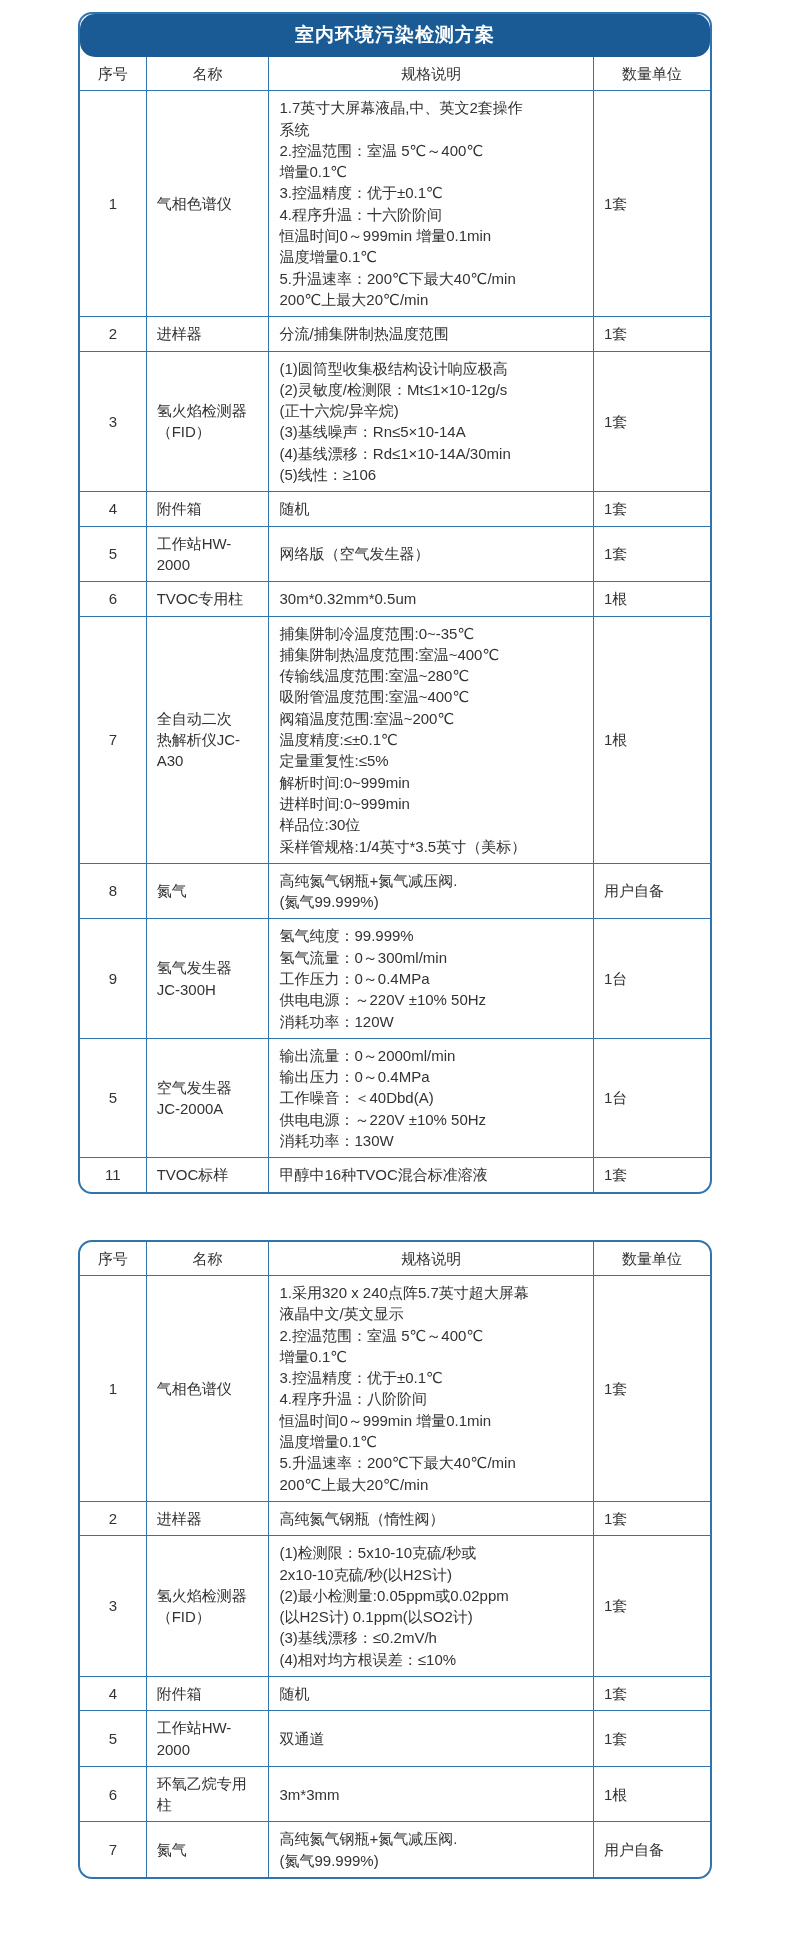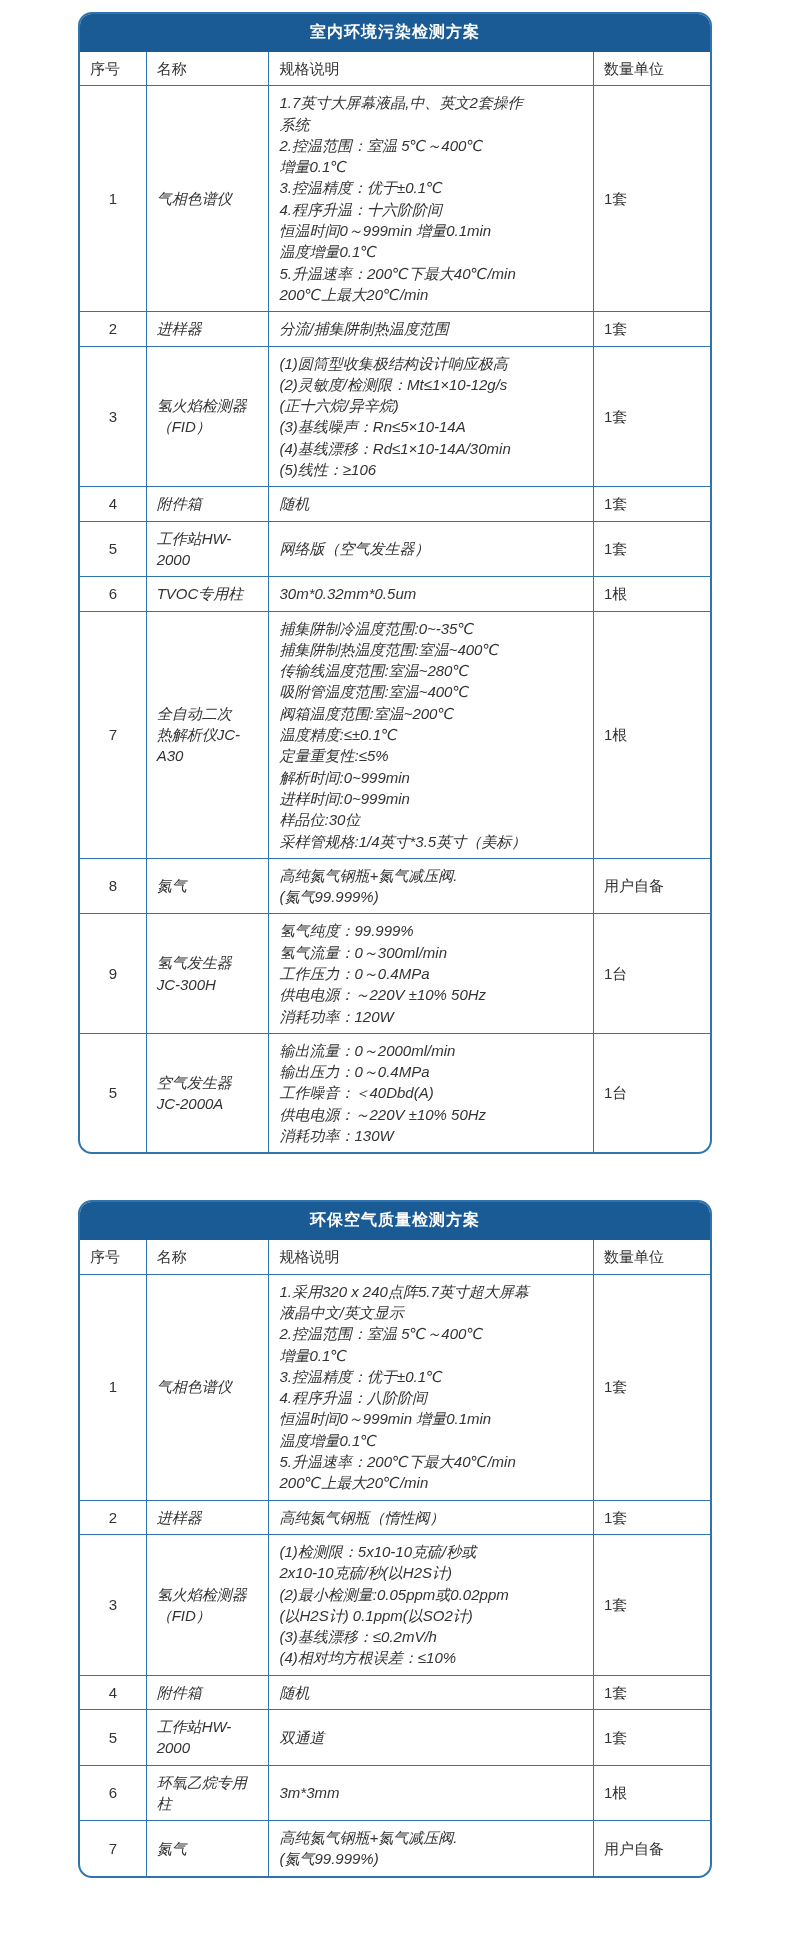--- a/index.html
+++ b/index.html
@@ -23,25 +23,26 @@
     margin:0 auto;
     border:2px solid var(--border);
     border-radius:14px;
     overflow:hidden;
     background:#ffffff;
   }
   .table-card + .table-card{margin-top:46px;}
   .card-title{
     background:var(--header-bg);
     color:var(--title-color);
-    font-size:16px;
+    font-size:19px;
     font-weight:bold;
     text-align:center;
     padding:8px 0 9px 0;
     letter-spacing:1px;
+    border-radius:15px;
   }
   table.spec-table{
     width:100%;
     border-collapse:collapse;
     table-layout:fixed;
   }
   .spec-table th,.spec-table td{
     border:1px solid var(--border);
     padding:6px 10px;
     font-size:15px;
@@ -50,26 +51,26 @@
     vertical-align:middle;
     text-align:left;
     font-weight:normal;
     word-break:break-word;
   }
   .spec-table .col-no{width:10.5%;}
   .spec-table .col-name{width:19.5%;}
   .spec-table .col-spec{width:51.5%;}
   .spec-table .col-qty{width:18.5%;}
   .cell-no{text-align:center !important;}
-  .cell-name,.cell-spec{white-space:pre-line;font-style:italic;}
+  .cell-name,.cell-spec{white-space:pre-line;}
   
   .spec-table tr>*:first-child{border-left:none;}
   .spec-table tr>*:last-child{border-right:none;}
   .spec-table tbody tr:last-child>*{border-bottom:none;}
-  .spec-table thead tr>*{border-top:none;}
+  .spec-table thead tr>*{border-top:none;text-align:center;}
 </style>
 </head>
 <body>
 
 <div class="page">
 
   <section class="table-card">
     <div class="card-title">室内环境污染检测方案</div>
     <table class="spec-table">
       <colgroup>
@@ -176,26 +177,31 @@
             <td class="cell-no">5</td>
             <td class="cell-name">空气发生器
 JC-2000A</td>
             <td class="cell-spec">输出流量：0～2000ml/min
 输出压力：0～0.4MPa
 工作噪音：＜40Dbd(A)
 供电电源：～220V ±10% 50Hz
 消耗功率：130W</td>
             <td class="cell-qty">1台</td>
           </tr>
+          <tr>
+            <td class="cell-no">11</td>
+            <td class="cell-name">TVOC标样</td>
+            <td class="cell-spec">甲醇中16种TVOC混合标准溶液</td>
+            <td class="cell-qty">1套</td>
+          </tr>
         </tbody>
     </table>
   </section>
 
   <section class="table-card">
-    <div class="card-title">环保空气质量检测方案</div>
     <table class="spec-table">
       <colgroup>
         <col class="col-no">
           <col class="col-name">
           <col class="col-spec">
           <col class="col-qty">
       </colgroup>
       <thead>
         <tr>
           <th>序号</th>

